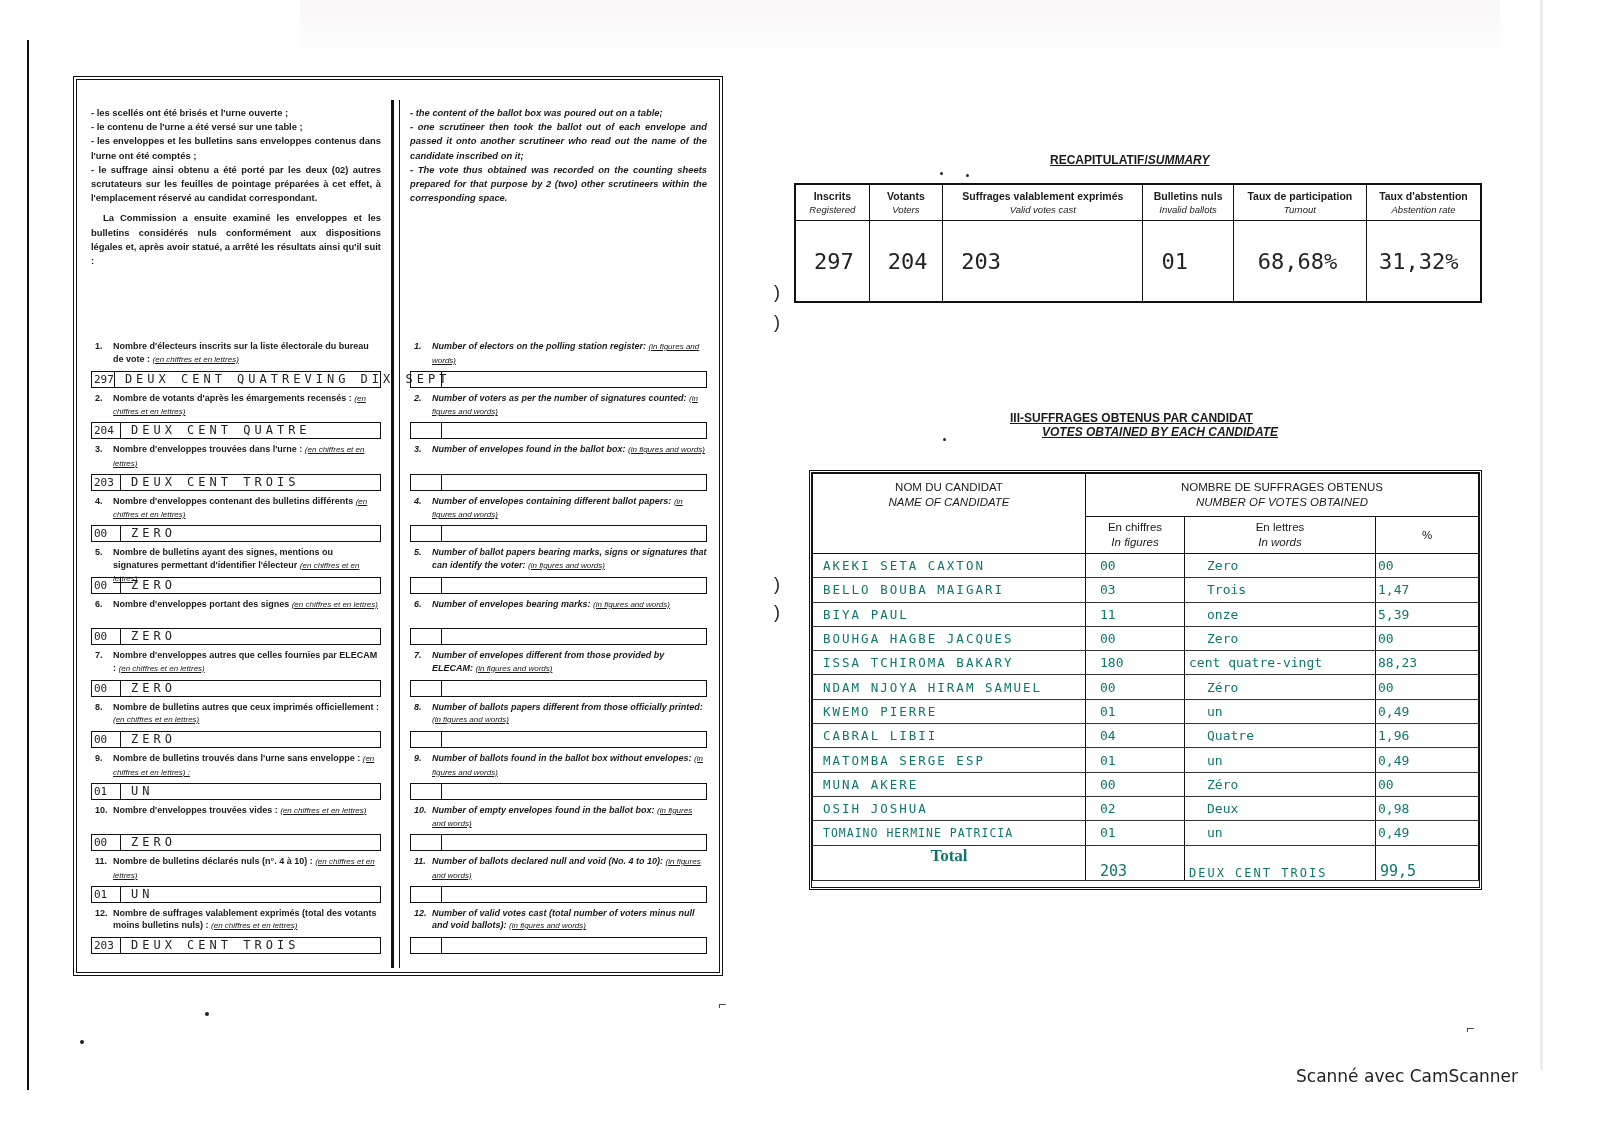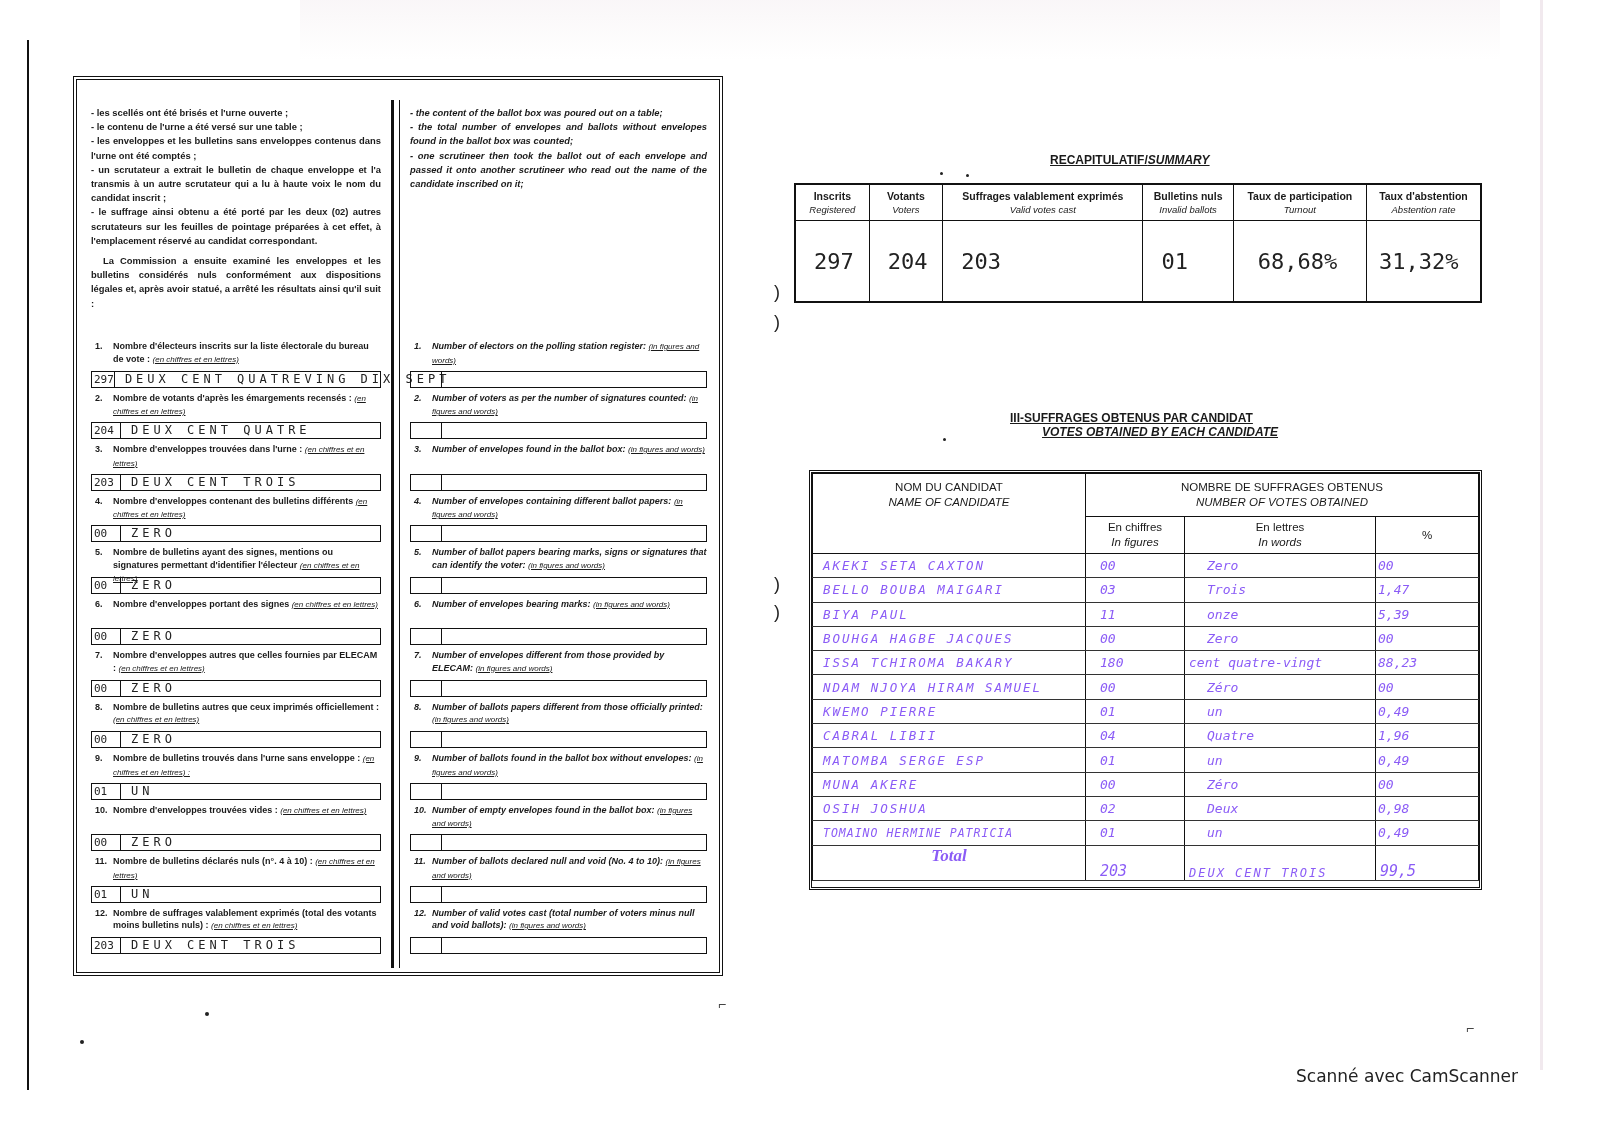--- a/index.html
+++ b/index.html
@@ -41,21 +41,21 @@
   .sec3 { position:absolute; left:1010px; top:411px; font-size:12px; font-weight:bold; }
   .sec3 .l1 { text-decoration:underline; }
   .sec3 .l2 { margin-left:32px; font-style:italic; text-decoration:underline; }
 
   .cand-wrap { position:absolute; left:809px; top:470px; width:673px; height:420px; border:3px double #111; box-sizing:border-box; }
   .cand-table { width:100%; border-collapse:collapse; }
   .cand-table td { border:1.5px solid #111; font-size:11px; padding:0 4px; }
   .cand-table .h1 td { text-align:center; font-size:11.5px; line-height:15px; padding:6px 4px; }
   .cand-table .h2 td { text-align:center; font-size:11.5px; line-height:15px; padding:3px 2px; }
   .cand-table i { font-style:italic; }
-  .cand-table .row td { height:23.3px; font-family:"DejaVu Sans Mono", monospace; font-size:13px; color:#8b5cf6; border-top:none; border-bottom:1px solid #333;font-style:italic; }
+  .cand-table .row td { height:23.3px; font-family:"DejaVu Sans Mono", monospace; font-size:13px; color:#0f766e; border-top:none; border-bottom:1px solid #333; }
   .cand-table .row td.name { padding-left:10px; letter-spacing:2px; font-size:12.5px; white-space:nowrap; }
   .cand-table .row td.fig { padding-left:14px; }
   .cand-table .row td.words { padding-left:22px; }
   .cand-table .row td.pct { padding-left:2px; }
   .cand-table .total td { height:34px; }
   .cand-table .total td.tlabel { font-family:"Liberation Serif", serif; font-weight:bold; font-size:17px; text-align:center; vertical-align:top; letter-spacing:0;margin-left:48px; }
   .cand-table .total td.tval { font-family:"DejaVu Sans Mono", monospace; font-size:15px; vertical-align:bottom; }
 
   .dot { position:absolute; width:4px; height:4px; background:#222; border-radius:50%; }
   .corner-mark { position:absolute; font-size:14px; color:#444; }
@@ -67,21 +67,20 @@
 <div class="ghost-top"></div>
 <div class="scan-edge-left"></div>
 <div class="scan-edge-right"></div>
 
 <div class="form-outer">
   <div class="col col-fr">
     <div class="intro">
       <div>- les scellés ont été brisés et l'urne ouverte ;</div>
       <div>- le contenu de l'urne a été versé sur une table ;</div>
       <div>- les enveloppes et les bulletins sans enveloppes contenus dans l'urne ont été comptés ;</div>
-      <div>- un scrutateur a extrait le bulletin de chaque enveloppe et l'a transmis à un autre scrutateur qui a lu à haute voix le nom du candidat inscrit ;</div>
       <div>- le suffrage ainsi obtenu a été porté par les deux (02) autres scrutateurs sur les feuilles de pointage préparées à cet effet, à l'emplacement réservé au candidat correspondant.</div>
       <div class="para">La Commission a ensuite examiné les enveloppes et les bulletins considérés nuls conformément aux dispositions légales et, après avoir statué, a arrêté les résultats ainsi qu'il suit :</div>
     </div>
     <div class="questions">
       <div class="q">
           <div class="qlabel"><span class="num">1.</span><span>Nombre d'électeurs inscrits sur la liste électorale du bureau de vote :</span> <span class="hint">(en chiffres et en lettres)</span></div>
           <div class="ansbox">
             <span class="fig">297</span>
             <span class="words">DEUX CENT QUATREVING DIX SEPT</span>
           </div>
@@ -162,22 +161,22 @@
             <span class="fig">203</span>
             <span class="words">DEUX CENT TROIS</span>
           </div>
         </div>
     </div>
   </div>
 
   <div class="col col-en">
     <div class="intro" style="font-style:italic;">
       <div>- the content of the ballot box was poured out on a table;</div>
-      <div>- the total number of envelopes and ballots without envelopes found in the ballot box was counted;</div>
       <div>- one scrutineer then took the ballot out of each envelope and passed it onto another scrutineer who read out the name of the candidate inscribed on it;</div>
+      <div>- The vote thus obtained was recorded on the counting sheets prepared for that purpose by 2 (two) other scrutineers within the corresponding space.</div>
     </div>
     <div class="questions">
       <div class="q">
           <div class="qlabel"><span class="num">1.</span><span>Number of electors on the polling station register:</span> <span class="hint">(in figures and words)</span></div>
           <div class="ansbox">
             <span class="fig"></span>
             <span class="words"></span>
           </div>
         </div>
       <div class="q">

